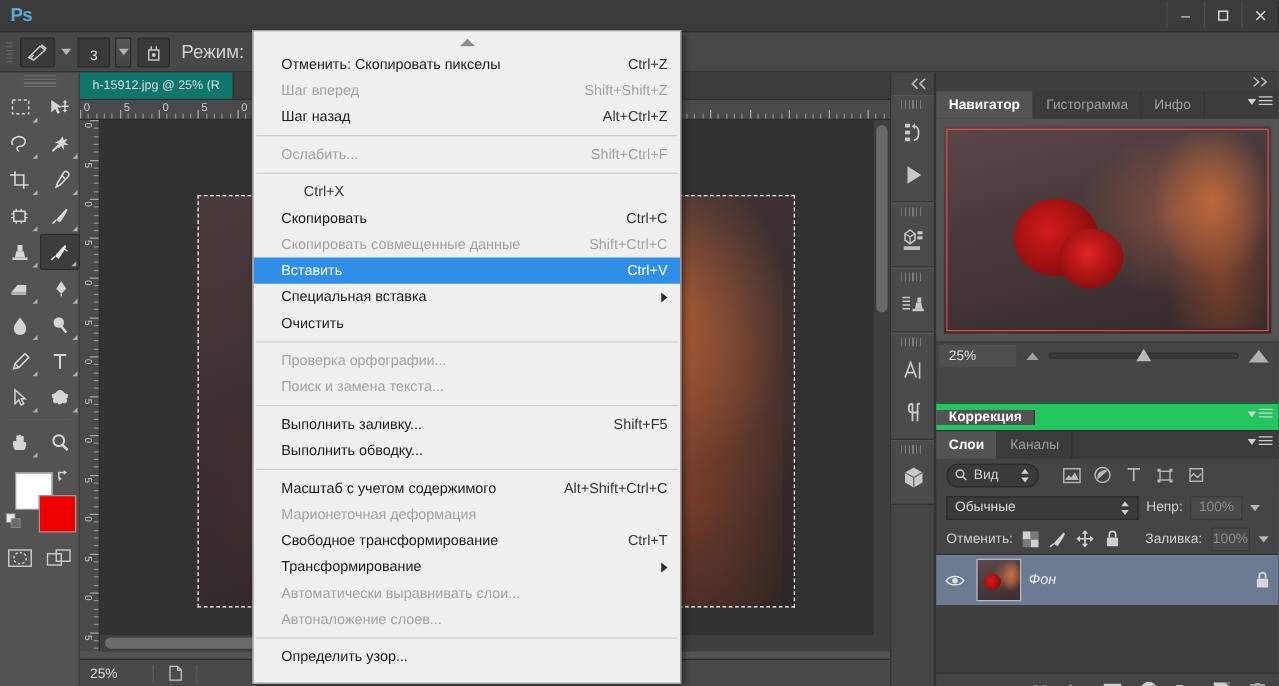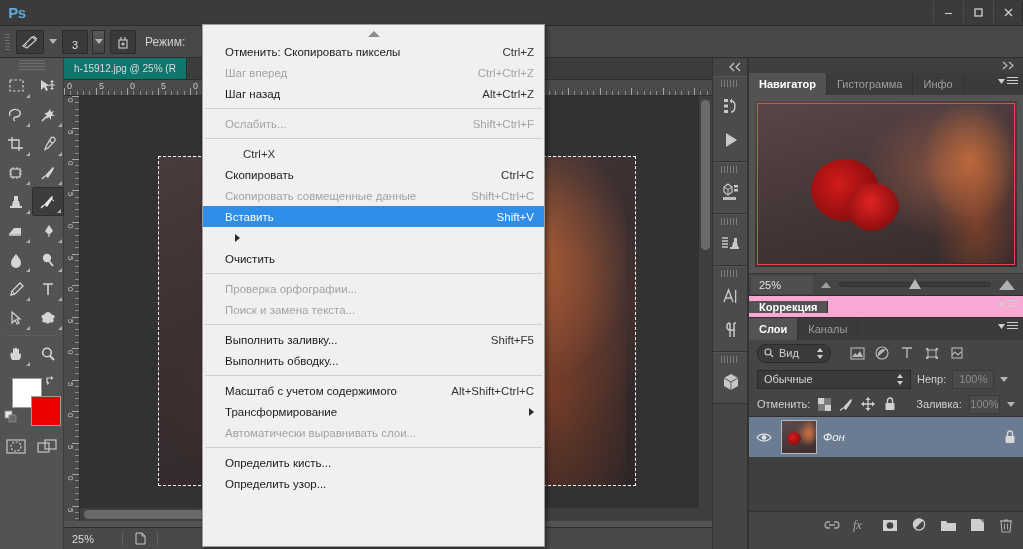--- a/index.html
+++ b/index.html
@@ -56,21 +56,21 @@
   .opt-group { display: flex; align-items: center; gap: 4px; }
   .opt-numbox {
     width: 26px; height: 24px; background: #3a3a3a; border: 1px solid #2b2b2b;
     color: #e0e0e0; font-size: 11px; display: flex; align-items: flex-end; justify-content: center;
     padding-bottom: 2px; border-radius: 1px;
   }
   .opt-spin { width: 13px; height: 24px; background: linear-gradient(#585858,#444); border: 1px solid #2b2b2b;
      display:flex;align-items:center;justify-content:center;}
   .opt-icon-btn { width: 26px; height: 24px; background: #3a3a3a; border: 1px solid #2b2b2b;
     display:flex;align-items:center;justify-content:center; border-radius:2px;}
-  .opt-label { color: #cfcfcf; font-size: 12px; margin-left: 4px; }
+  .opt-label { color: #cfcfcf; font-size: 15px; margin-left: 4px; }
 
   
   .toolbar {
     position: absolute; left: 0; top: 58px; width: 64px; height: 491px;
     background: #535353; border-right: 1px solid #3c3c3c;
   }
   .tb-grip { height: 10px; margin: 2px auto 1px; width: 26px;
     background-image: repeating-linear-gradient(to bottom,#6d6d6d 0 1px, transparent 1px 3px); }
   .tool-grid { display: grid; grid-template-columns: 1fr 1fr; }
   .tool {
@@ -196,21 +196,21 @@
   .nav-footer { height: 22px; background: #454545; display: flex; align-items: center;
     border-top: 1px solid #383838; }
   .nav-zoomval { width: 62px; font-size: 11px; color: #e0e0e0; padding-left: 8px;
     background: #4f4f4f; height: 18px; display: flex; align-items: center; margin-left: 2px; }
   .zoom-slider { flex: 1; display: flex; align-items: center; padding: 0 8px; gap: 8px; }
   .ztrack { flex: 1; height: 5px; background: #3a3a3a; border-radius: 3px; position: relative; border: 1px solid #303030;}
   .zthumb { position: absolute; left: 46%; top: -4px; width: 0; height: 0;
     border-left: 6px solid transparent; border-right: 6px solid transparent; border-bottom: 10px solid #b9b9b9; }
   .zmtn-s { width: 0;height:0;border-left:5px solid transparent;border-right:5px solid transparent;border-bottom:6px solid #9d9d9d;}
   .zmtn-l { width: 0;height:0;border-left:8px solid transparent;border-right:8px solid transparent;border-bottom:10px solid #b0b0b0;}
-  .korr-bar { height: 22px; background: #f9a8d4; display: flex; align-items: center; position: relative; border-top:1px solid #2f2f2f;}
+  .korr-bar { height: 22px; background: #22c55e; display: flex; align-items: center; position: relative; border-top:1px solid #2f2f2f;margin-top:27px;}
   .layers-wrap { border-top: 1px solid #2f2f2f; }
   .filter-row { height: 26px; background: #454545; display: flex; align-items: center; padding: 0 8px; gap: 2px; }
   .filter-box { width: 74px; height: 19px; background: #3a3a3a; border: 1px solid #2b2b2b; border-radius: 9px;
     display: flex; align-items: center; padding: 0 6px; gap: 5px; color: #cfcfcf; font-size: 11px; }
   .filter-icons { display: flex; gap: 5px; margin-left: 14px; align-items: center; }
   .fi { width: 20px; height: 20px; display: flex; align-items: center; justify-content: center; }
   .blend-row { height: 26px; display: flex; align-items: center; padding: 0 8px; gap: 6px; }
   .blend-select {
     width: 154px; height: 19px; background: #3a3a3a; border: 1px solid #2b2b2b; color: #d8d8d8;
     font-size: 11px; display: flex; align-items: center; padding: 0 6px; justify-content: space-between;
@@ -1034,21 +1034,21 @@
     <div class="dd-scrollup">
       <div class="dd-arrow-up"></div>
     </div>
     <div id="dd-body">
         <div class="dd-item">
           <span class="lbl">Отменить: Скопировать пикселы</span>
           <span class="acc">Ctrl+Z</span>
         </div>
         <div class="dd-item disabled">
           <span class="lbl">Шаг вперед</span>
-          <span class="acc">Ctrl+Ctrl+Z</span>
+          <span class="acc">Shift+Shift+Z</span>
         </div>
         <div class="dd-item">
           <span class="lbl">Шаг назад</span>
           <span class="acc">Alt+Ctrl+Z</span>
         </div>
         <div class="dd-sep"></div>
         <div class="dd-item disabled">
           <span class="lbl">Ослабить...</span>
           <span class="acc">Shift+Ctrl+F</span>
         </div>
@@ -1059,23 +1059,24 @@
         <div class="dd-item">
           <span class="lbl">Скопировать</span>
           <span class="acc">Ctrl+C</span>
         </div>
         <div class="dd-item disabled">
           <span class="lbl">Скопировать совмещенные данные</span>
           <span class="acc">Shift+Ctrl+C</span>
         </div>
         <div class="dd-item hl">
           <span class="lbl">Вставить</span>
-          <span class="acc">Shift+V</span>
+          <span class="acc">Ctrl+V</span>
         </div>
         <div class="dd-item">
+          <span class="lbl">Специальная вставка</span>
           <span class="sub"></span>
         </div>
         <div class="dd-item">
           <span class="lbl">Очистить</span>
         </div>
         <div class="dd-sep"></div>
         <div class="dd-item disabled">
           <span class="lbl">Проверка орфографии...</span>
         </div>
         <div class="dd-item disabled">
@@ -1087,30 +1088,37 @@
           <span class="acc">Shift+F5</span>
         </div>
         <div class="dd-item">
           <span class="lbl">Выполнить обводку...</span>
         </div>
         <div class="dd-sep"></div>
         <div class="dd-item">
           <span class="lbl">Масштаб с учетом содержимого</span>
           <span class="acc">Alt+Shift+Ctrl+C</span>
         </div>
+        <div class="dd-item disabled">
+          <span class="lbl">Марионеточная деформация</span>
+        </div>
+        <div class="dd-item">
+          <span class="lbl">Свободное трансформирование</span>
+          <span class="acc">Ctrl+T</span>
+        </div>
         <div class="dd-item">
           <span class="lbl">Трансформирование</span>
           <span class="sub"></span>
         </div>
         <div class="dd-item disabled">
           <span class="lbl">Автоматически выравнивать слои...</span>
         </div>
+        <div class="dd-item disabled">
+          <span class="lbl">Автоналожение слоев...</span>
+        </div>
         <div class="dd-sep"></div>
         <div class="dd-item">
-          <span class="lbl">Определить кисть...</span>
-        </div>
-        <div class="dd-item">
           <span class="lbl">Определить узор...</span>
         </div>
       </div>
   </div>
 
 </div>
 
 </body></html>

